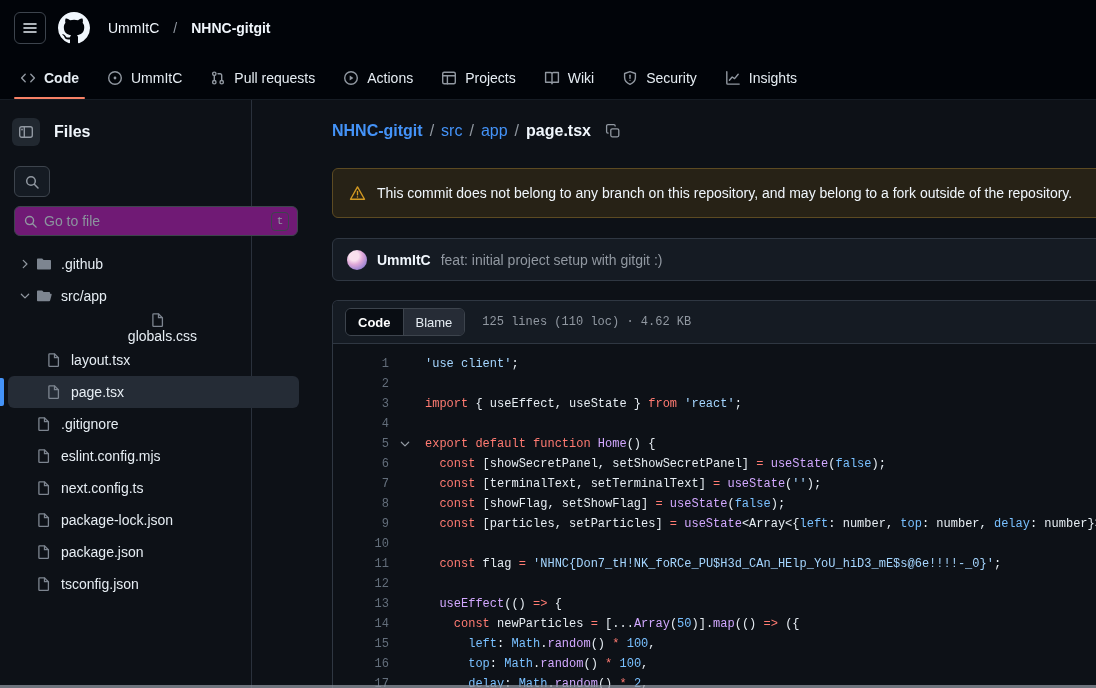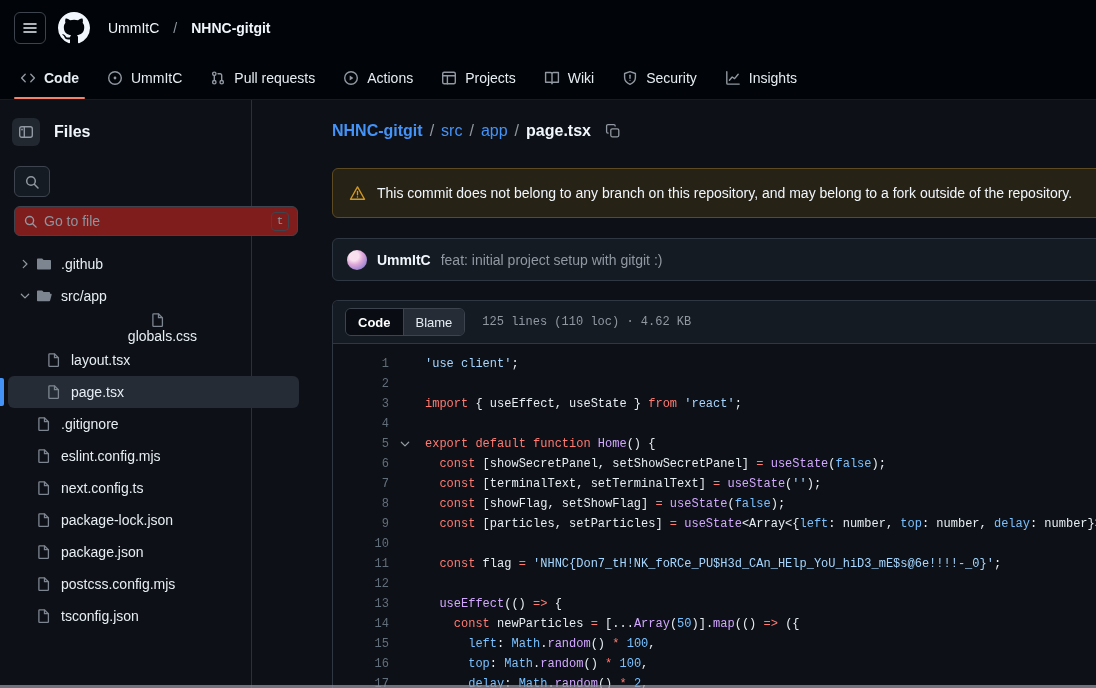--- a/index.html
+++ b/index.html
@@ -41,21 +41,21 @@
   .branch-row { position:absolute; left:14px; top:66px; width:284px; display:flex; gap:9px; }
   .branch-btn { flex:1; height:31px; background:#151b23; border:1px solid #3d444d; border-radius:6px;
     display:flex; align-items:center; padding:0 10px; gap:8px; cursor:pointer; color:#f0f6fc; }
   .branch-btn .bname { font-size:13px; font-weight:600; flex:1; text-align:left; }
   .caret { width:0; height:0; border-left:4px solid transparent; border-right:4px solid transparent;
     border-top:5px solid #9198a1; }
   .side-search-btn { width:36px; height:31px; background:#151b23; border:1px solid #3d444d; border-radius:6px;
     color:#9198a1; display:flex; align-items:center; justify-content:center; cursor:pointer; }
 
   .goto-wrap { position:absolute; left:14px; top:106px; width:284px; height:30px; border:1px solid #3d444d;
-    border-radius:6px; background:#7f1d1d; display:flex; align-items:center; padding:0 8px; gap:6px; }
+    border-radius:6px; background:#701a75; display:flex; align-items:center; padding:0 8px; gap:6px; }
   .goto-wrap .icn { color:#9198a1; }
   .goto-input { flex:1; background:transparent; border:none; outline:none; color:#e6edf3; font-size:14px;
     font-family:inherit; min-width:0; }
   .goto-input::placeholder { color:#8b949e; }
   .kbd { min-width:18px; height:19px; border:1px solid #3d444d; border-radius:4px; color:#9198a1;
     font-size:11px; display:flex; align-items:center; justify-content:center; padding:0 4px;
     font-family:"Liberation Mono","DejaVu Sans Mono",monospace; }
 
   .file-tree { position:absolute; left:8px; top:148px; width:291px; }
   .tree-row { position:relative; height:32px; display:flex; align-items:center; border-radius:6px;
@@ -353,30 +353,20 @@
         </div>
         <div class="tree-row" style="padding-left: 8px;">
           <span class="chev-slot"></span>
           <span class="icn f-icn">
             <svg width="16" height="16" viewBox="0 0 16 16" fill="none" stroke="currentColor" stroke-width="1.3">
               <path d="M3.6 1.8h4.9l3.9 3.9v8a.7.7 0 0 1-.7.7H3.6a.7.7 0 0 1-.7-.7V2.5a.7.7 0 0 1 .7-.7Z"></path>
               <path d="M8.5 1.8v3.9h3.9"></path>
             </svg>
           </span>
           <span>package.json</span>
-        </div>
-        <div class="tree-row" style="padding-left: 8px;">
-          <span class="chev-slot"></span>
-          <span class="icn f-icn">
-            <svg width="16" height="16" viewBox="0 0 16 16" fill="none" stroke="currentColor" stroke-width="1.3">
-              <path d="M3.6 1.8h4.9l3.9 3.9v8a.7.7 0 0 1-.7.7H3.6a.7.7 0 0 1-.7-.7V2.5a.7.7 0 0 1 .7-.7Z"></path>
-              <path d="M8.5 1.8v3.9h3.9"></path>
-            </svg>
-          </span>
-          <span>postcss.config.mjs</span>
         </div>
         <div class="tree-row" style="padding-left: 8px;">
           <span class="chev-slot"></span>
           <span class="icn f-icn">
             <svg width="16" height="16" viewBox="0 0 16 16" fill="none" stroke="currentColor" stroke-width="1.3">
               <path d="M3.6 1.8h4.9l3.9 3.9v8a.7.7 0 0 1-.7.7H3.6a.7.7 0 0 1-.7-.7V2.5a.7.7 0 0 1 .7-.7Z"></path>
               <path d="M8.5 1.8v3.9h3.9"></path>
             </svg>
           </span>
           <span>tsconfig.json</span>

